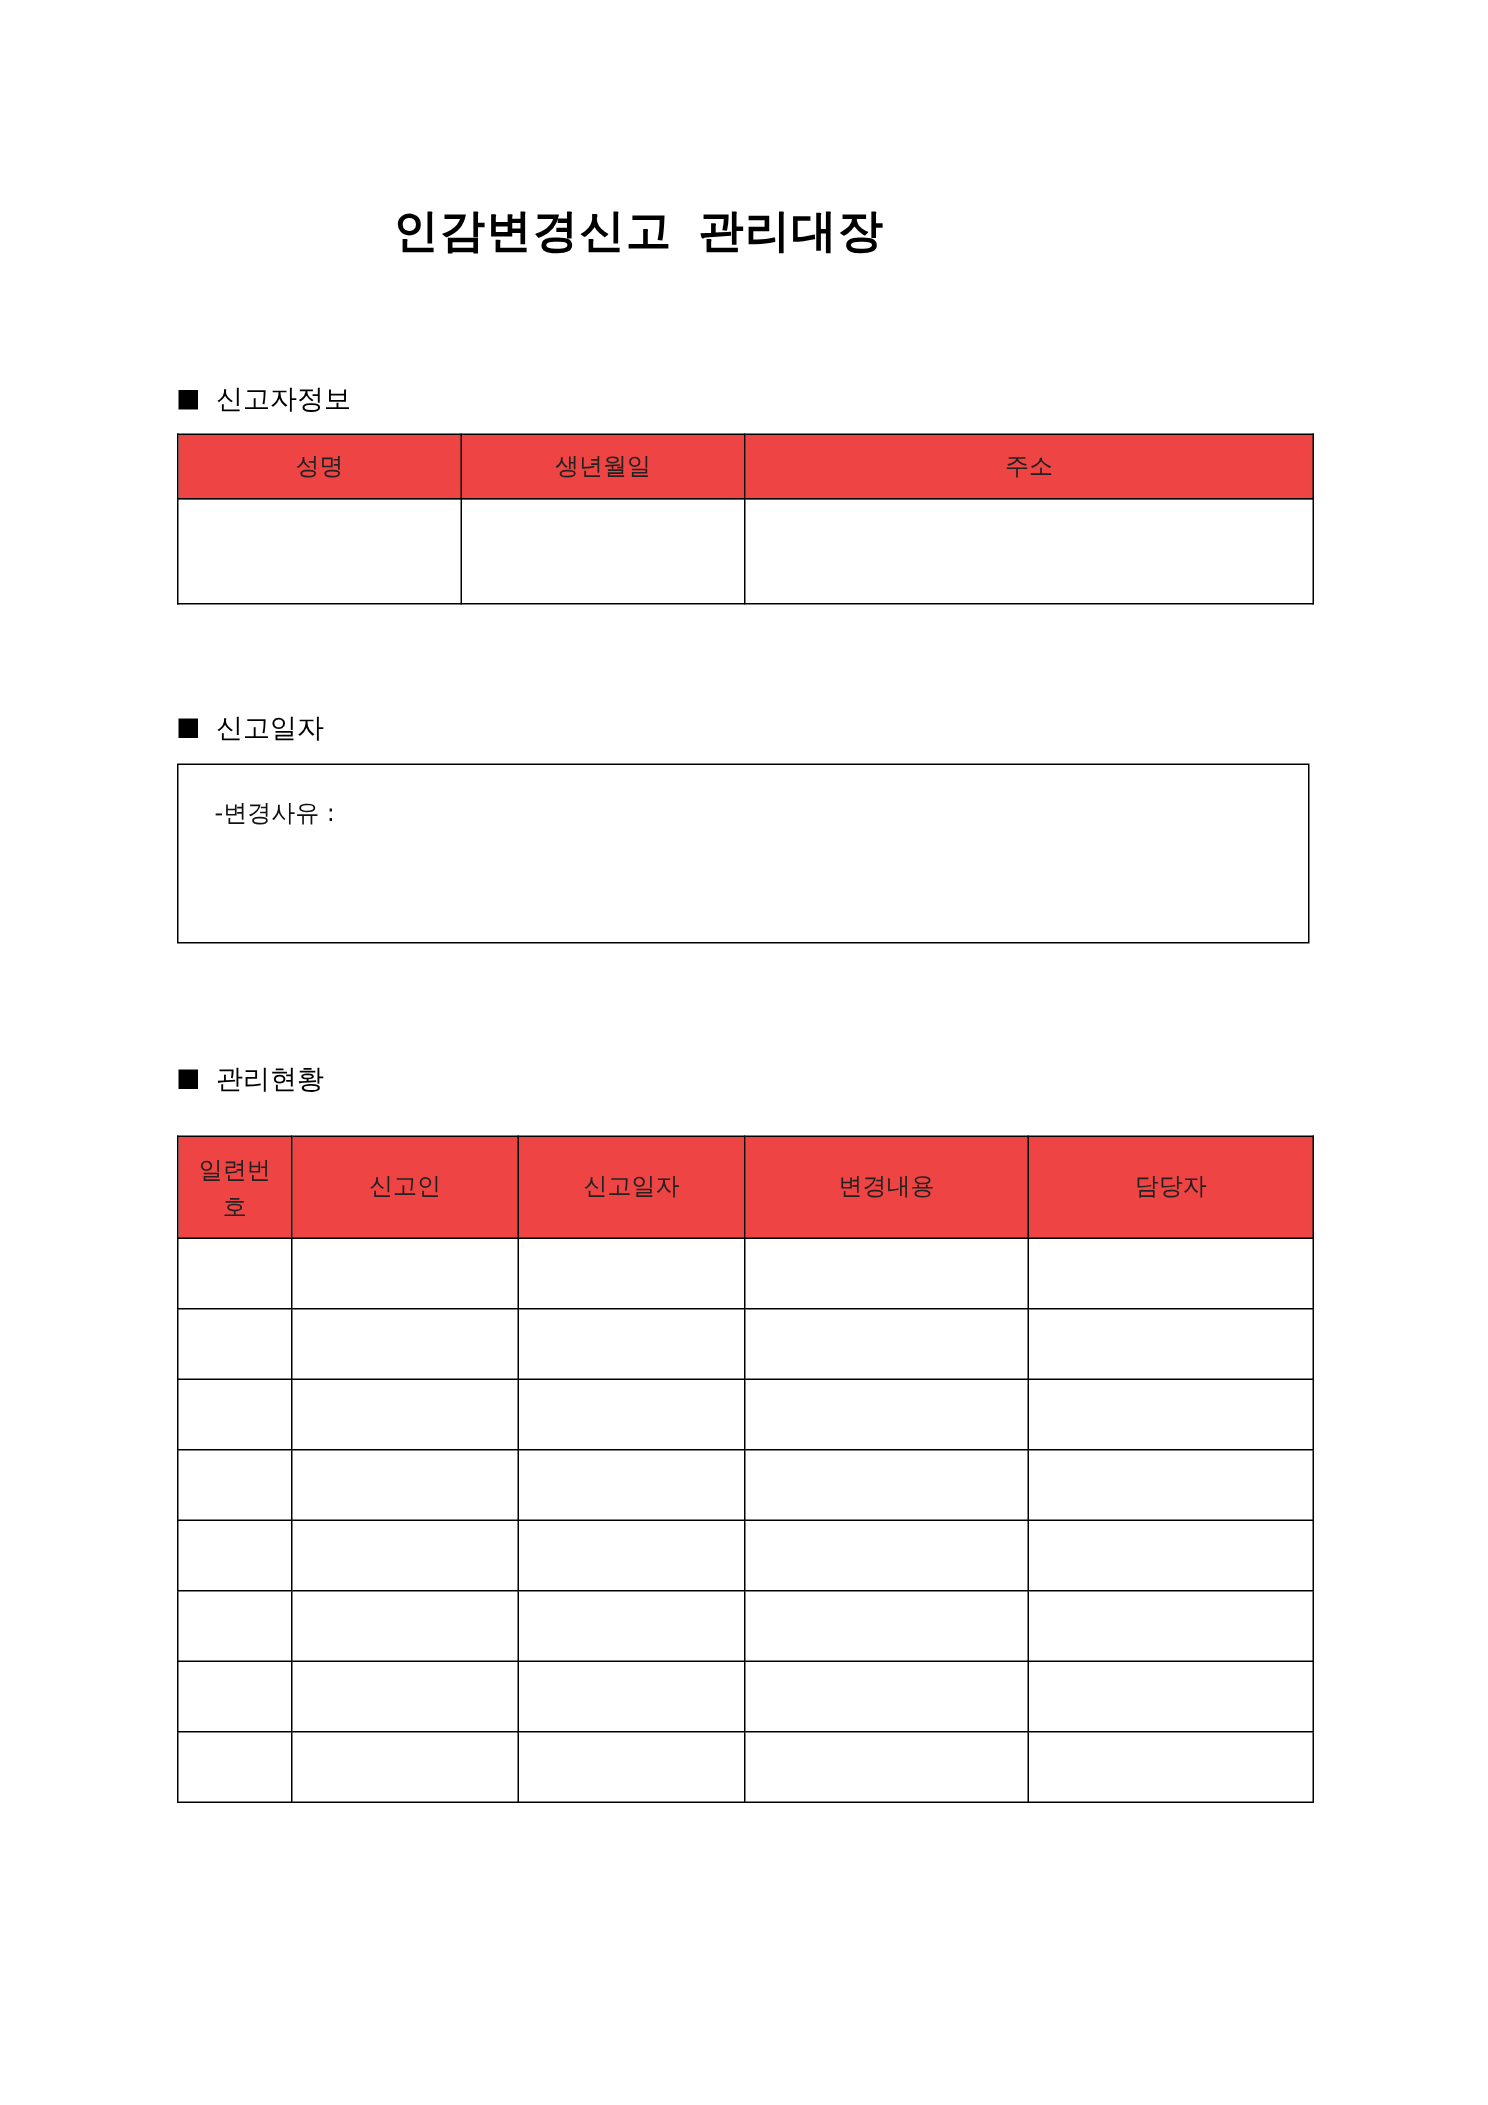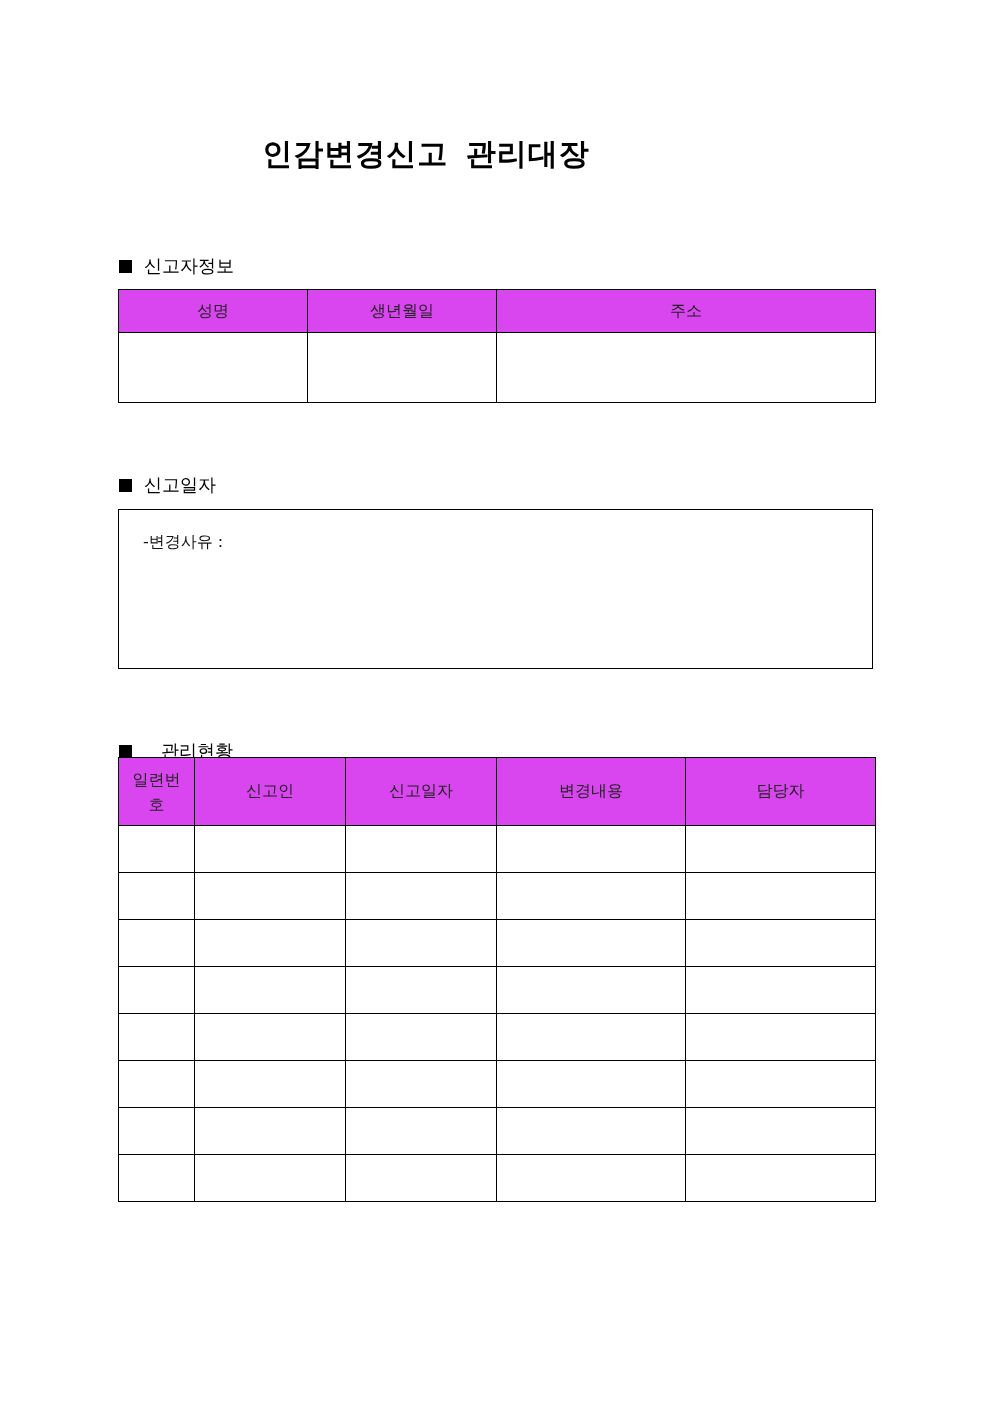--- a/index.html
+++ b/index.html
@@ -2,22 +2,22 @@
 <html><head>
 <meta charset="utf-8">
 <style>
   html, body { margin:0; padding:0; background:#ffffff; }
   body { width:992px; height:1403px; position:relative; font-family:"DejaVu Sans", "Liberation Sans", sans-serif; color:#000; overflow:hidden; }
   .title { position:absolute; left:0; top:134px; width:852px; text-align:center; font-size:30px; font-weight:bold; letter-spacing:1px; word-spacing:6px; }
   .section-heading { position:absolute; left:119px; font-size:18px; font-weight:normal; display:flex; align-items:center; }
   .section-heading .bullet { display:inline-block; width:13px; height:13px; background:#000; margin-right:12px; }
   table { position:absolute; left:118px; border-collapse:collapse; table-layout:fixed; }
   td, th { border:1.5px solid #000; padding:0; font-weight:normal; font-size:16px; text-align:center; vertical-align:middle; }
-  th { background:#d946ef; color:#222; }
-  .content-box { position:absolute; left:118px; top:509px; width:755px; height:160px; border:1.5px solid #000; box-sizing:border-box; padding-top:18px; padding-left:24px; }
+  th { background:#ef4444; color:#222; }
+  .content-box { position:absolute; left:118px; top:509px; width:755px; height:120px; border:1.5px solid #000; box-sizing:border-box; padding-top:18px; padding-left:24px; }
   .content-line { font-size:16px; height:27px; line-height:27px; color:#111; }
 </style>
 </head>
 <body>
 
 <div class="title">인감변경신고 관리대장</div>
 
 <div class="section-heading" style="top:254px;">
   <span class="bullet"></span>
   <span>신고자정보</span>
@@ -43,21 +43,21 @@
   </table>
 
 <div class="section-heading" style="top:473px;">
   <span class="bullet"></span>
   <span>신고일자</span>
 </div>
 <div class="content-box">
   <div class="content-line">-변경사유 :</div>
 </div>
 
-<div class="section-heading" style="top:739px;gap:17px;">
+<div class="section-heading" style="top:707px;">
   <span class="bullet"></span>
   <span>관리현황</span>
 </div>
 <table style="top:757px; width:757px;">
   <colgroup>
       <col style="width:76px">
       <col style="width:151px">
       <col style="width:151px">
       <col style="width:189px">
       <col style="width:190px">

